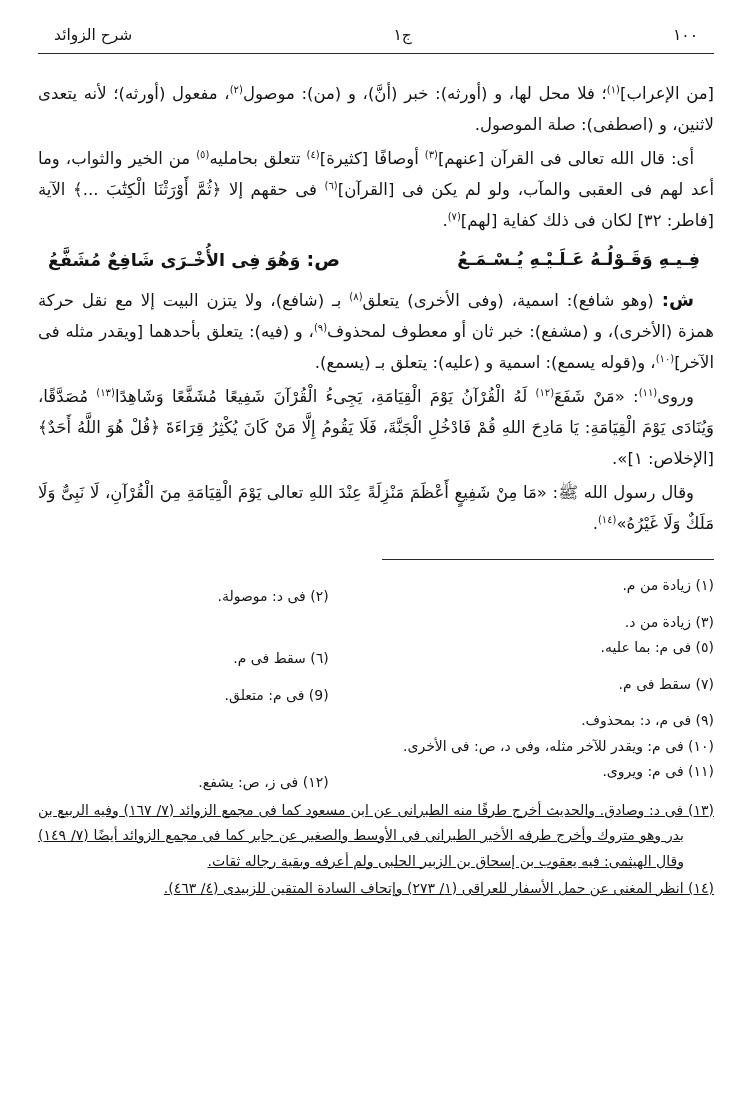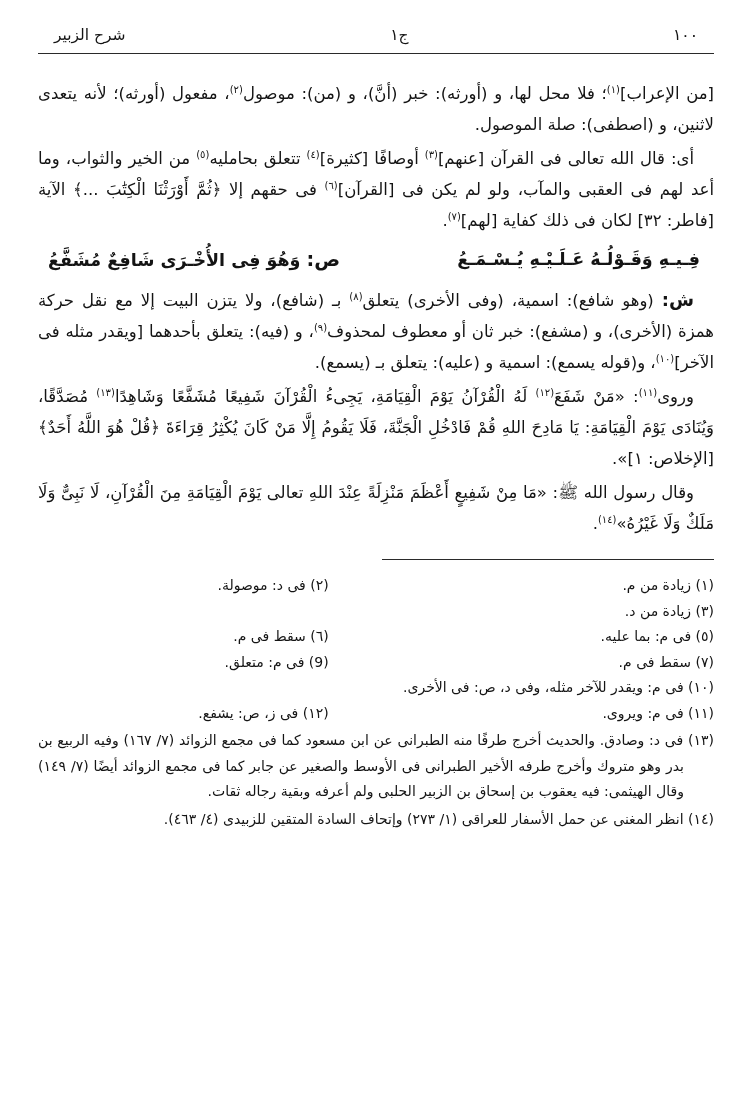--- a/index.html
+++ b/index.html
@@ -32,35 +32,35 @@
     font-weight: bold; font-size: 17.5px; line-height: 31px;
     padding: 5px 14px 5px 10px; margin-bottom: 3px;
   }
   .quran { font-weight: normal; }
   sup.fn-ref { font-size: 10px; vertical-align: super; line-height: 0; }
 
   .footnotes { margin-top: 20px; }
   .fn-sep { width: 332px; border-top: 1.7px solid #2a2a2a; margin-bottom: 13px; }
   .fn-row { display: flex; font-size: 14px; line-height: 25.5px; }
   .fn-right { flex: 0 0 57%; }
-  .fn-left  { flex: 1 1 auto; }
+  .fn-left  { flex: 1 1 auto; margin-top: 11px; }
   .fn-long {
     font-size: 14px; line-height: 25.5px; text-align: justify;
-    padding-right: 30px; text-indent: -30px; margin-top: 2px;
+    padding-right: 30px; text-indent: -30px; margin-top: 2px; text-decoration: underline;
   }
 </style>
 </head>
 <body style="--ink: #141414; --paper: #ffffff;">
 
 <div class="page">
 
   <header class="page-header">
     <span>١٠٠</span>
     <span>ج١</span>
-    <span>شرح الزبير</span>
+    <span>شرح الزوائد</span>
   </header>
 
   <main class="page-body">
       <p class="para">[من الإعراب]<sup class="fn-ref">(١)</sup>؛ فلا محل لها، و (أورثه): خبر (أنَّ)، و (من): موصول<sup class="fn-ref">(٢)</sup>، مفعول (أورثه)؛ لأنه يتعدى لاثنين، و (اصطفى): صلة الموصول.</p>
       <p class="para indent">أى: قال الله تعالى فى القرآن [عنهم]<sup class="fn-ref">(٣)</sup> أوصافًا [كثيرة]<sup class="fn-ref">(٤)</sup> تتعلق بحامليه<sup class="fn-ref">(٥)</sup> من الخير والثواب، وما أعد لهم فى العقبى والمآب، ولو لم يكن فى [القرآن]<sup class="fn-ref">(٦)</sup> فى حقهم إلا <span class="quran">﴿ثُمَّ أَوْرَثْنَا الْكِتَٰبَ ...﴾</span> الآية [فاطر: ٣٢] لكان فى ذلك كفاية [لهم]<sup class="fn-ref">(٧)</sup>.</p>
       <div class="verse">
         <span>فِـيـهِ وَقَـوْلُـهُ عَـلَـيْـهِ يُـسْـمَـعُ</span>
         <span><span class="para-label">ص:</span> وَهُوَ فِى الأُخْـرَى شَافِعٌ مُشَفَّعُ</span>
       </div>
       <p class="para indent"><span class="para-label">ش:</span> (وهو شافع): اسمية، (وفى الأخرى) يتعلق<sup class="fn-ref">(٨)</sup> بـ (شافع)، ولا يتزن البيت إلا مع نقل حركة همزة (الأخرى)، و (مشفع): خبر ثان أو معطوف لمحذوف<sup class="fn-ref">(٩)</sup>، و (فيه): يتعلق بأحدهما [ويقدر مثله فى الآخر]<sup class="fn-ref">(١٠)</sup>، و(قوله يسمع): اسمية و (عليه): يتعلق بـ (يسمع).</p>
@@ -80,20 +80,21 @@
         </div>
         <div class="fn-row">
           <span class="fn-cell fn-right">(٥) فى م: بما عليه.</span>
           <span class="fn-cell fn-left">(٦) سقط فى م.</span>
         </div>
         <div class="fn-row">
           <span class="fn-cell fn-right">(٧) سقط فى م.</span>
           <span class="fn-cell fn-left">(9) فى م: متعلق.</span>
         </div>
         <div class="fn-row">
+          <span class="fn-cell fn-right">(٩) فى م، د: بمحذوف.</span>
           <span class="fn-cell fn-left"></span>
         </div>
         <div class="fn-row">
           <span class="fn-cell fn-right">(١٠) فى م: ويقدر للآخر مثله، وفى د، ص: فى الأخرى.</span>
           <span class="fn-cell fn-left"></span>
         </div>
         <div class="fn-row">
           <span class="fn-cell fn-right">(١١) فى م: ويروى.</span>
           <span class="fn-cell fn-left">(١٢) فى ز، ص: يشفع.</span>
         </div>

